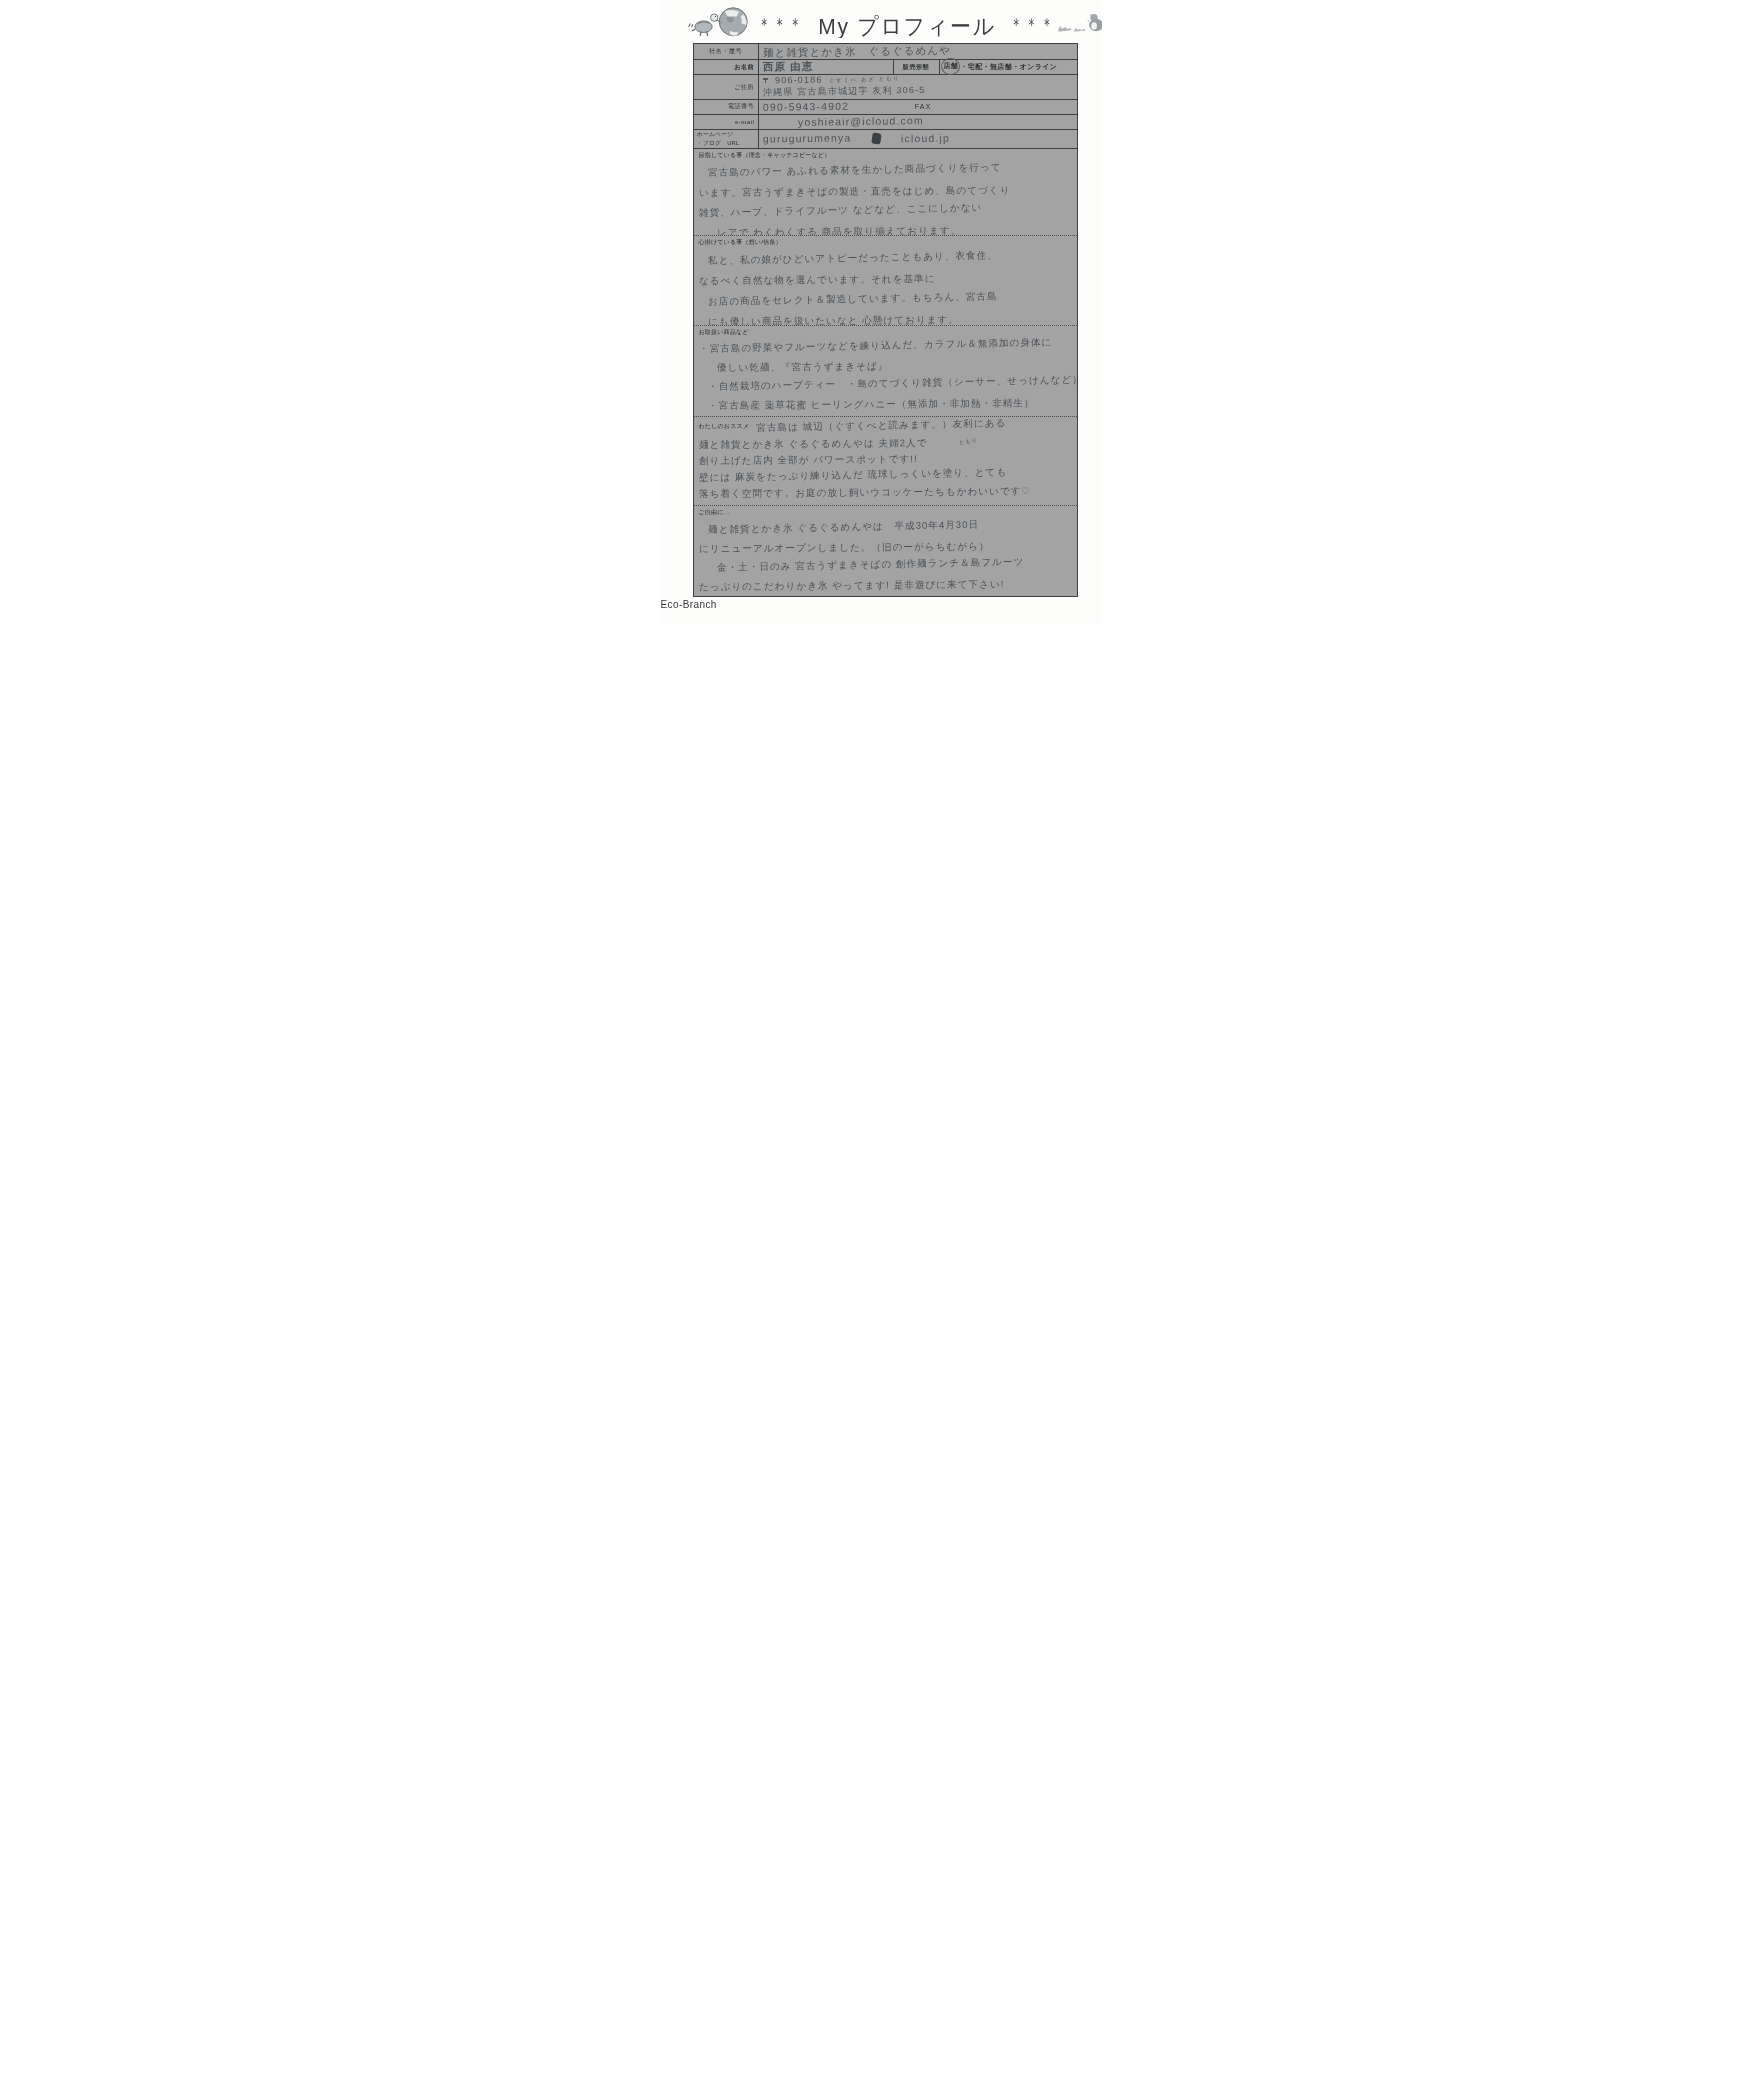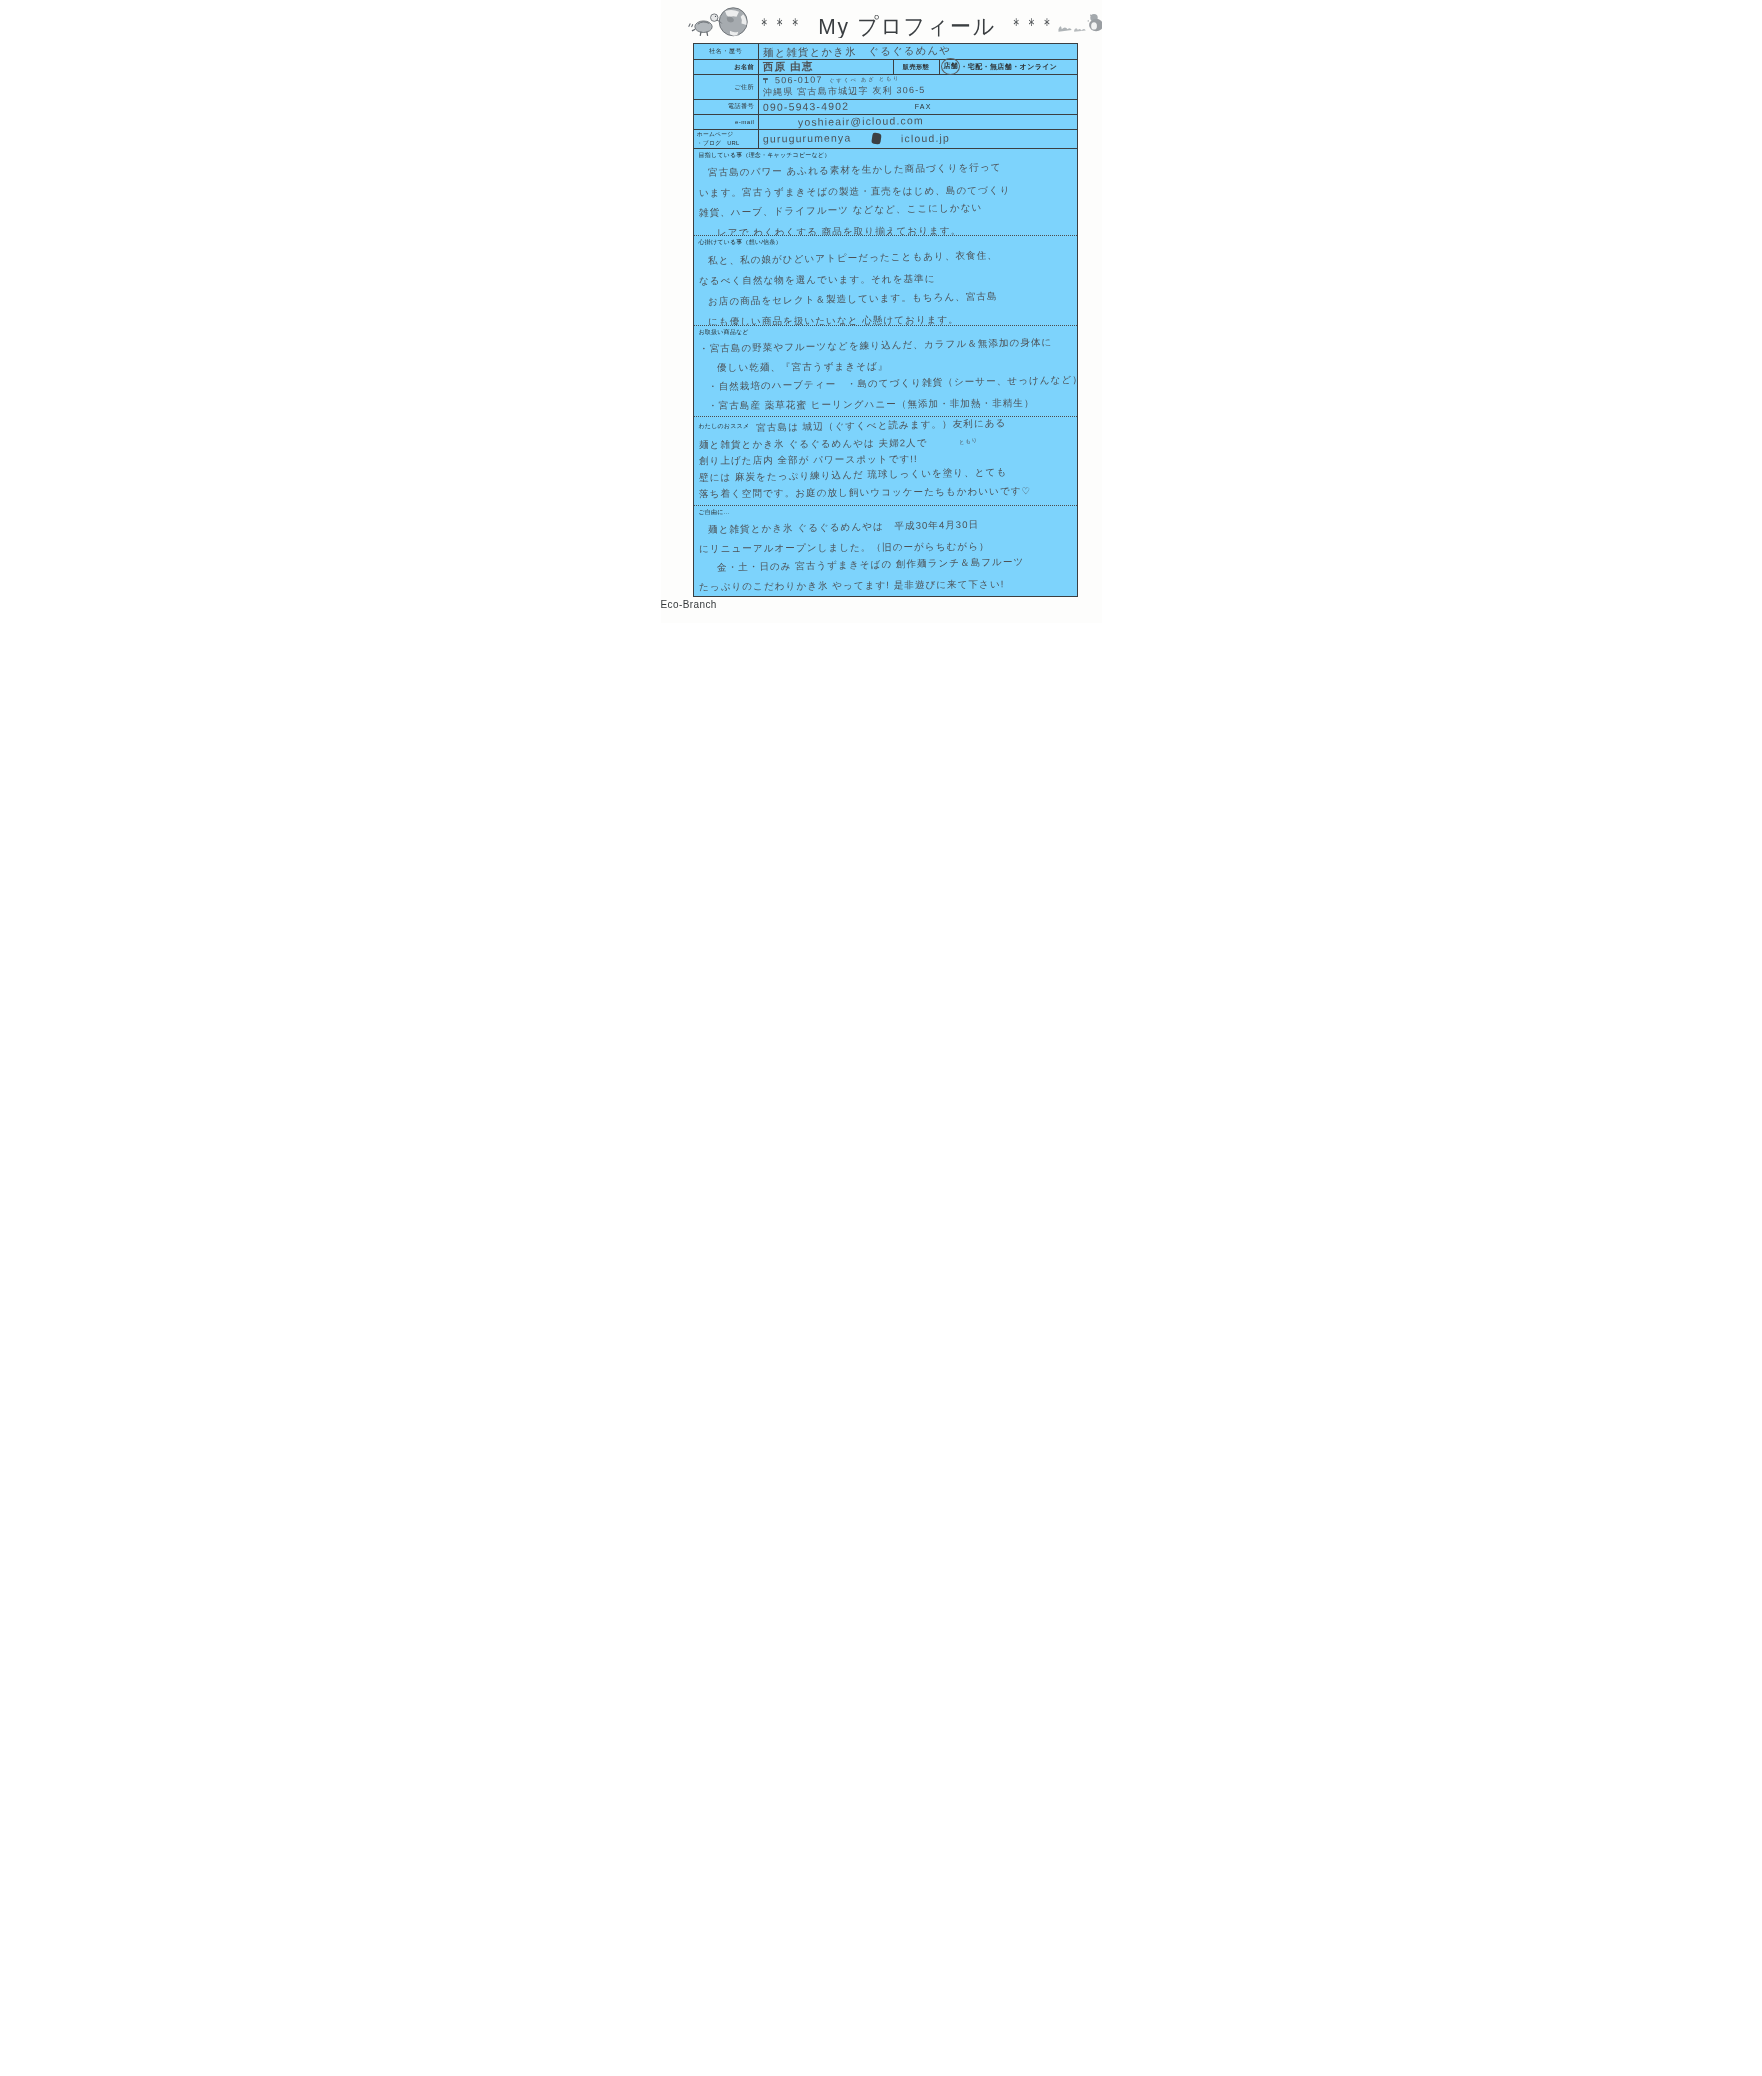--- a/index.html
+++ b/index.html
@@ -46,21 +46,21 @@
     transform: scaleY(1.08);
     white-space: nowrap;
   }
   .illu { flex: 0 0 auto; }
   
   .form-table {
     position: relative;
     width: 385px;
     margin-left: 32px;
     border: 1.2px solid #3b3f41;
-    background: #7dd3fc;
+    background: #a3a3a3;
   }
   .row { display: flex; align-items: stretch; }
   .row + .row, .sec { border-top: 1.7px double #3b3f41; }
   .sec.dotted { border-top: 1.2px dotted #4c4c4c; }
   .label-cell {
     flex: 0 0 65px;
     border-right: 0.8px solid #3b3f41;
     display: flex;
     flex-direction: column;
     justify-content: center;
@@ -243,21 +243,21 @@
         <span class="circled">店舗</span>
           <span>・宅配・無店舗・オンライン</span>
       </div>
     </div>
 
     <div class="row r3">
       <div class="label-cell lab-right">ご住所</div>
       <div class="value-cell addr">
         <div class="addr-line1">
           <span class="postal-mark">〒</span>
-          <span class="hw">506-0107</span>
+          <span class="hw">906-0186</span>
           <span class="hw furi">ぐすくべ あざ ともり</span>
         </div>
         <div class="hw addr-line2">沖縄県 宮古島市城辺字 友利 306-5</div>
       </div>
     </div>
 
     <div class="row r4">
       <div class="label-cell lab-right">電話番号</div>
       <div class="value-cell">
         <span class="hw phone-val">090-5943-4902</span>

